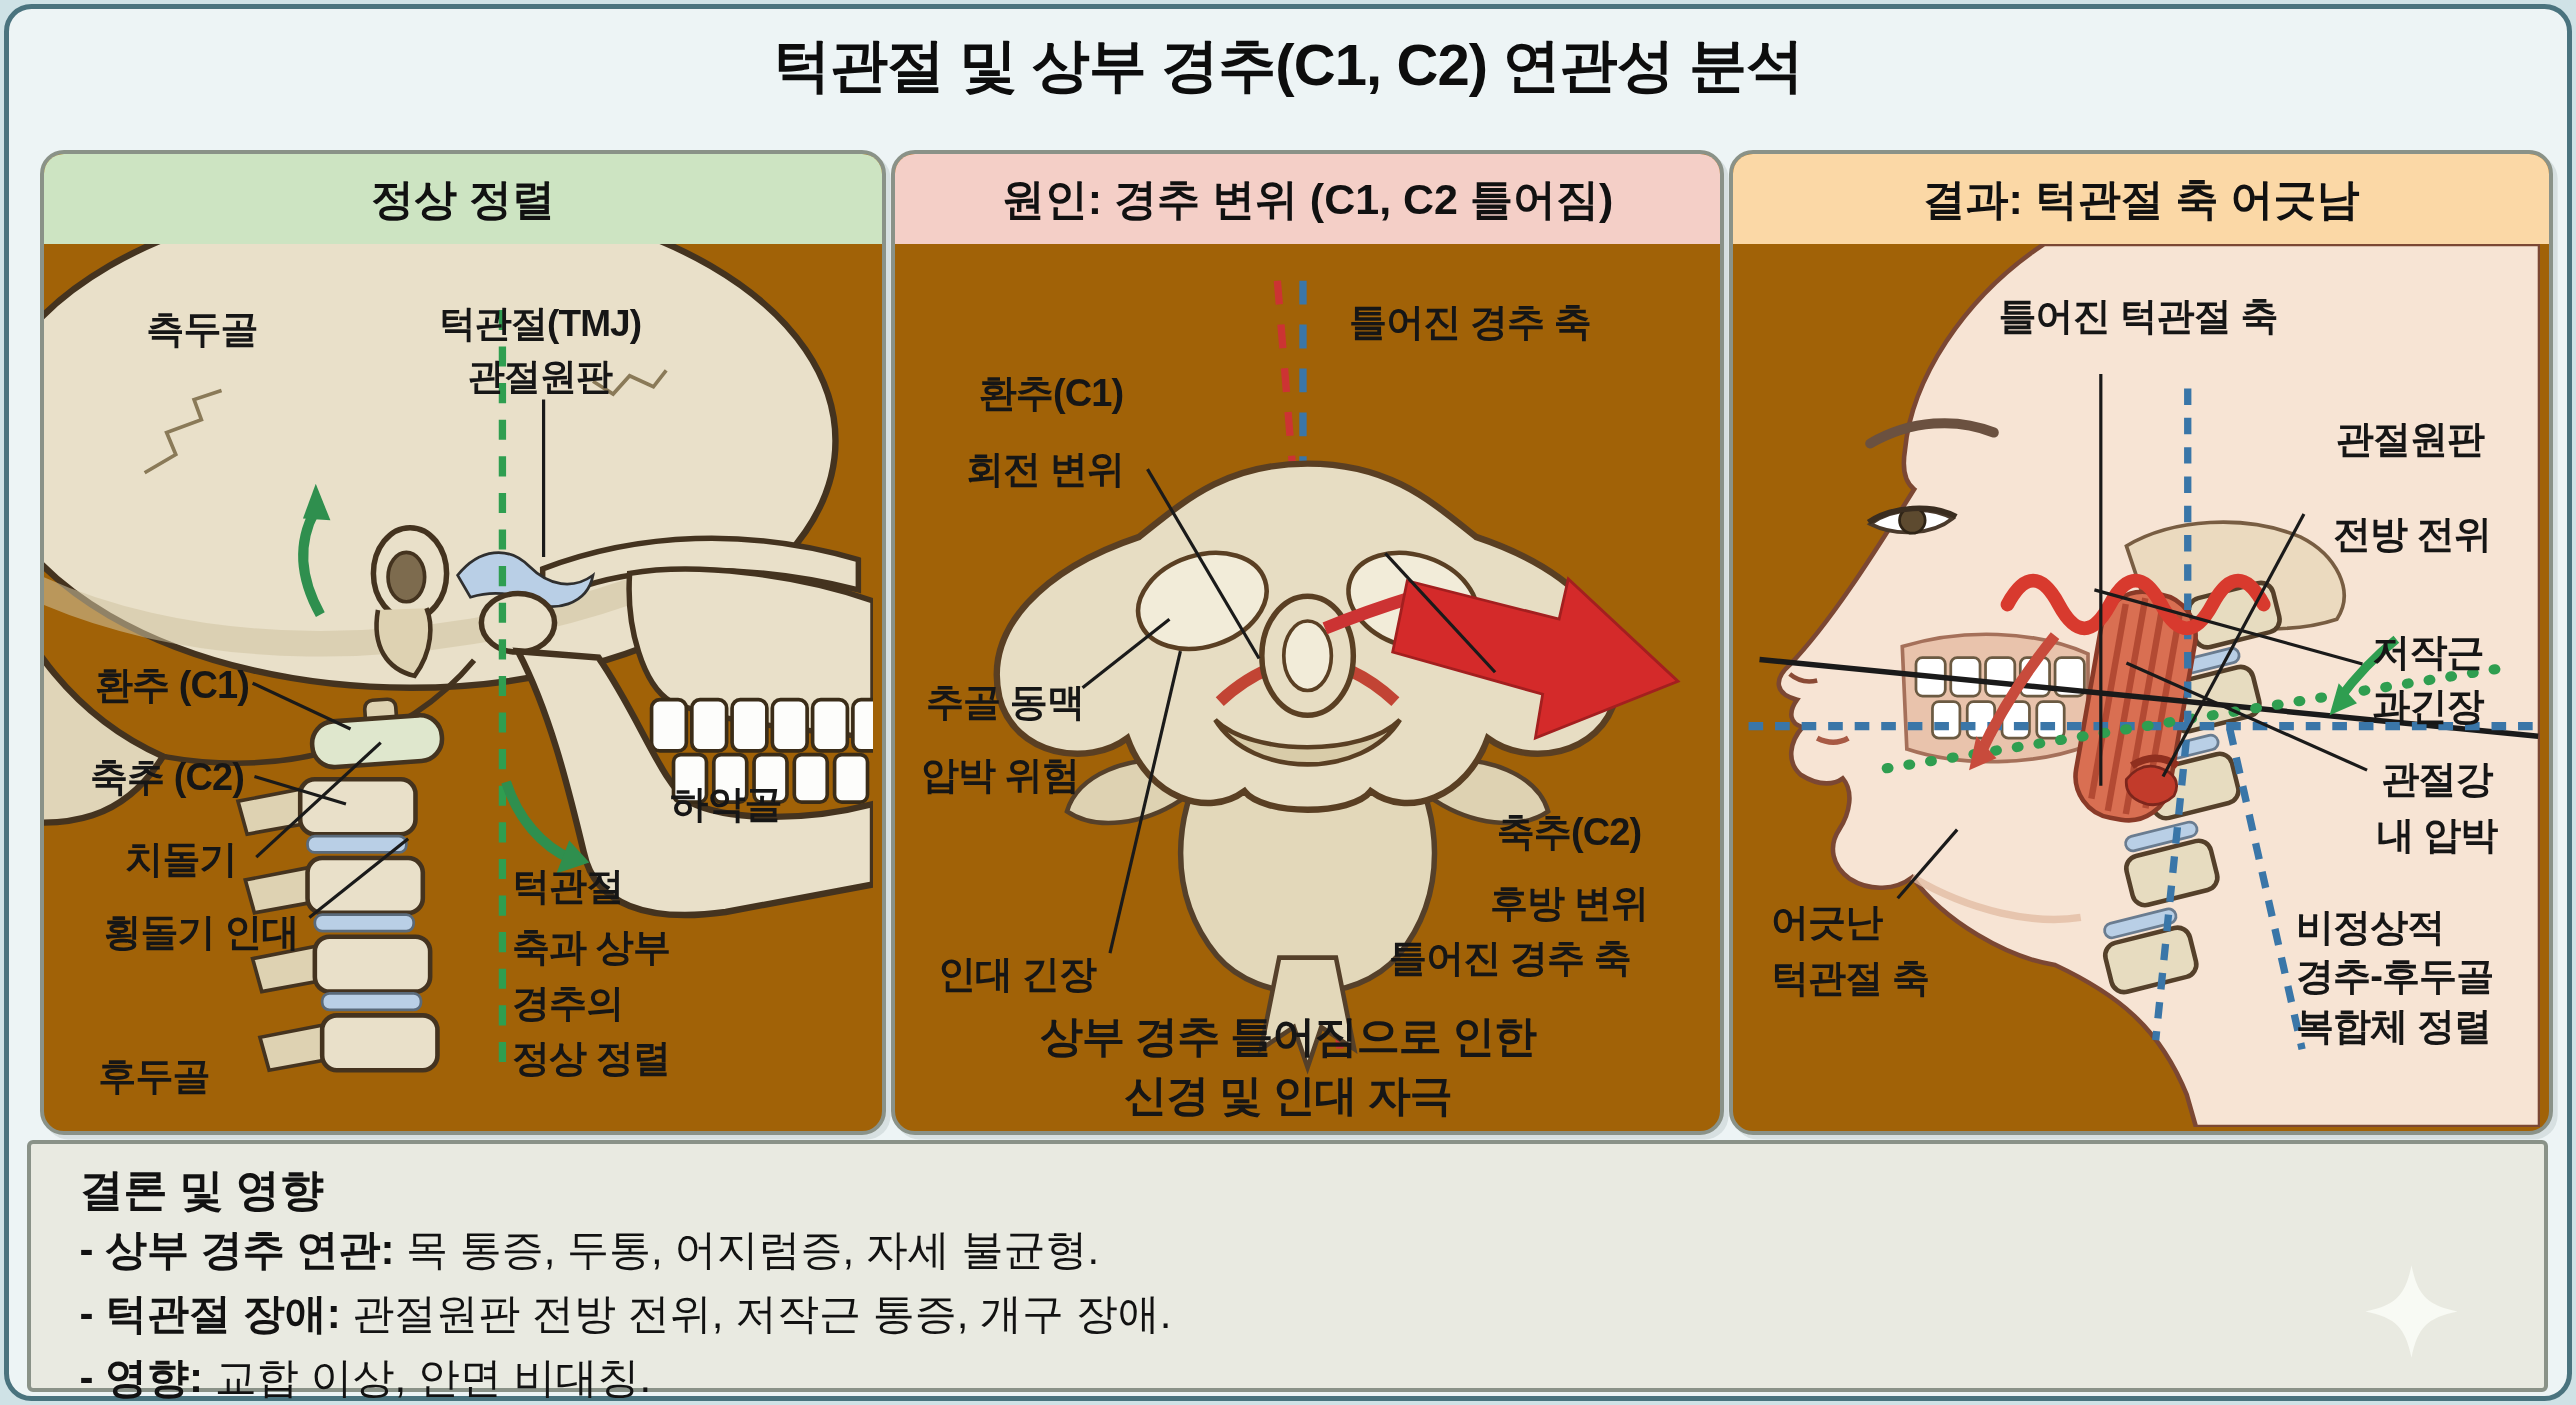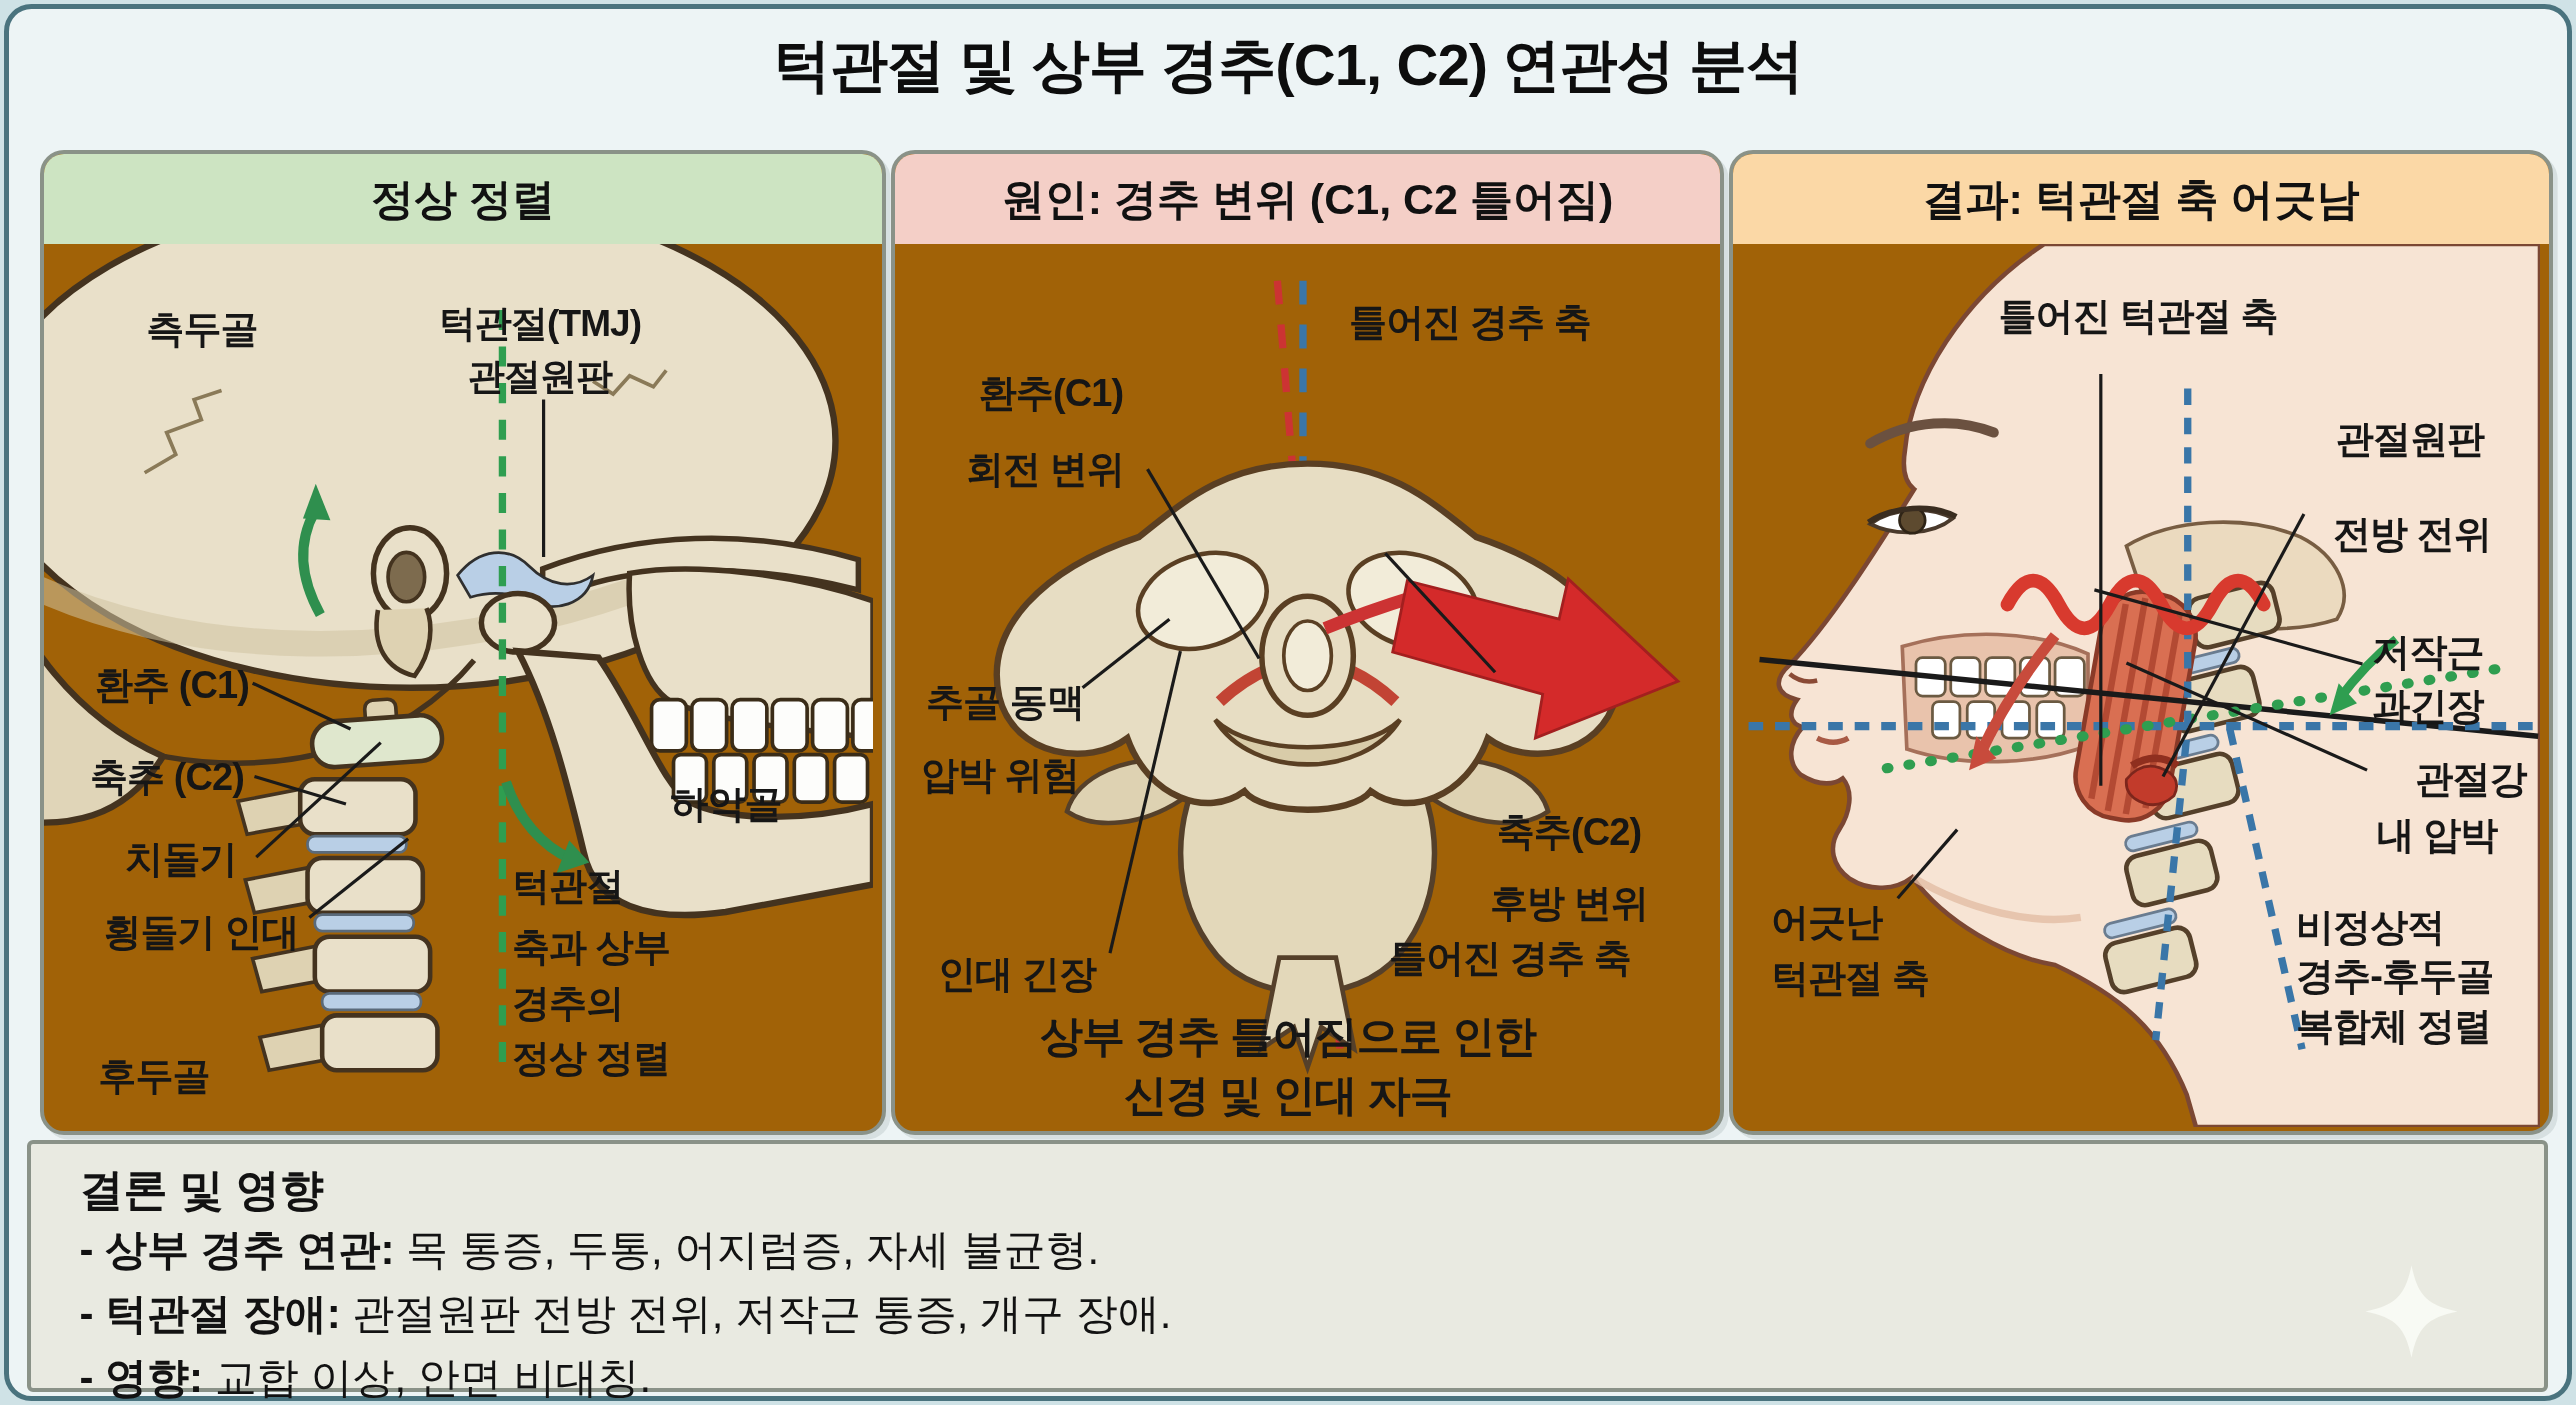--- a/index.html
+++ b/index.html
@@ -313,21 +313,21 @@
         <line x1="430" y1="458" x2="693" y2="575"></line>
         <line x1="180" y1="715" x2="245" y2="640"></line>
       </g>
     </svg>
     <div class="panel-header ph-result">결과: 턱관절 축 어긋남</div>
     <div class="lbl" style="left:405px;top:163px;">틀어진 턱관절 축</div>
     <div class="lbl" style="left:677px;top:286px;">관절원판</div>
     <div class="lbl" style="left:679px;top:381px;">전방 전위</div>
     <div class="lbl" style="left:695px;top:499px;">저작근</div>
     <div class="lbl" style="left:695px;top:553px;">과긴장</div>
-    <div class="lbl" style="left:704px;top:626px;margin-left:34px;">관절강</div>
+    <div class="lbl" style="left:704px;top:626px;">관절강</div>
     <div class="lbl" style="left:704px;top:682px;">내 압박</div>
     <div class="lbl left" style="left:38px;top:769px;">어긋난</div>
     <div class="lbl left" style="left:38px;top:825px;text-align:center;">턱관절 축</div>
     <div class="lbl left" style="left:563px;top:774px;">비정상적</div>
     <div class="lbl left" style="left:563px;top:823px;">경추-후두골</div>
     <div class="lbl left" style="left:563px;top:873px;">복합체 정렬</div>
   </div>
 
   <div class="conclusion">
     <div class="head">결론 및 영향</div>

